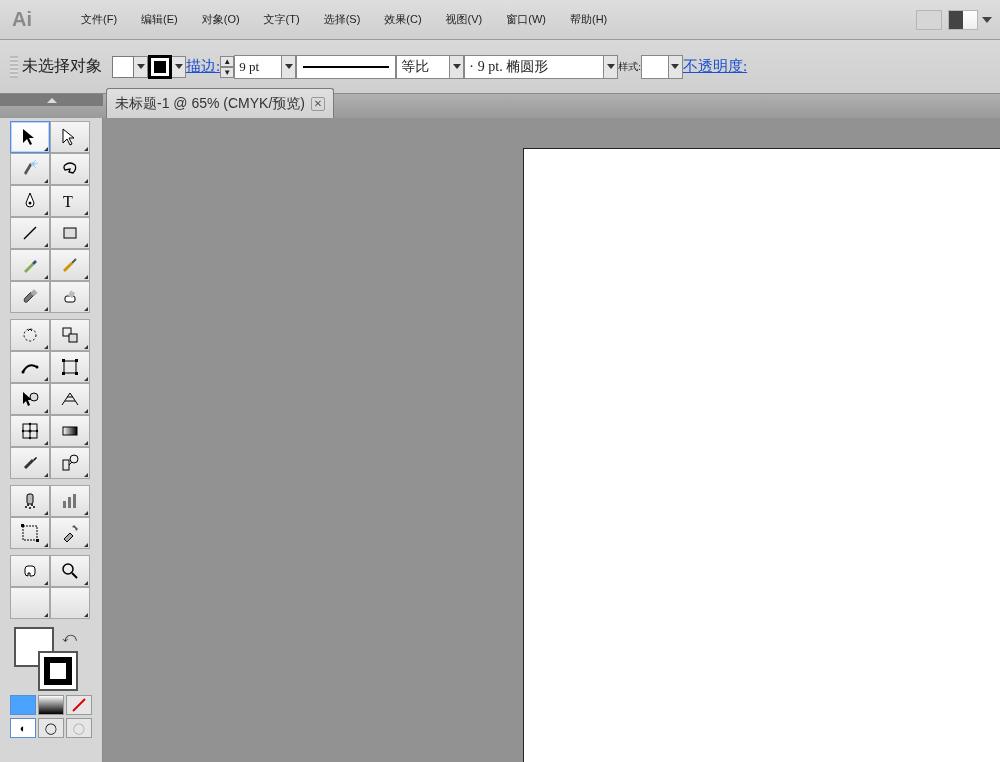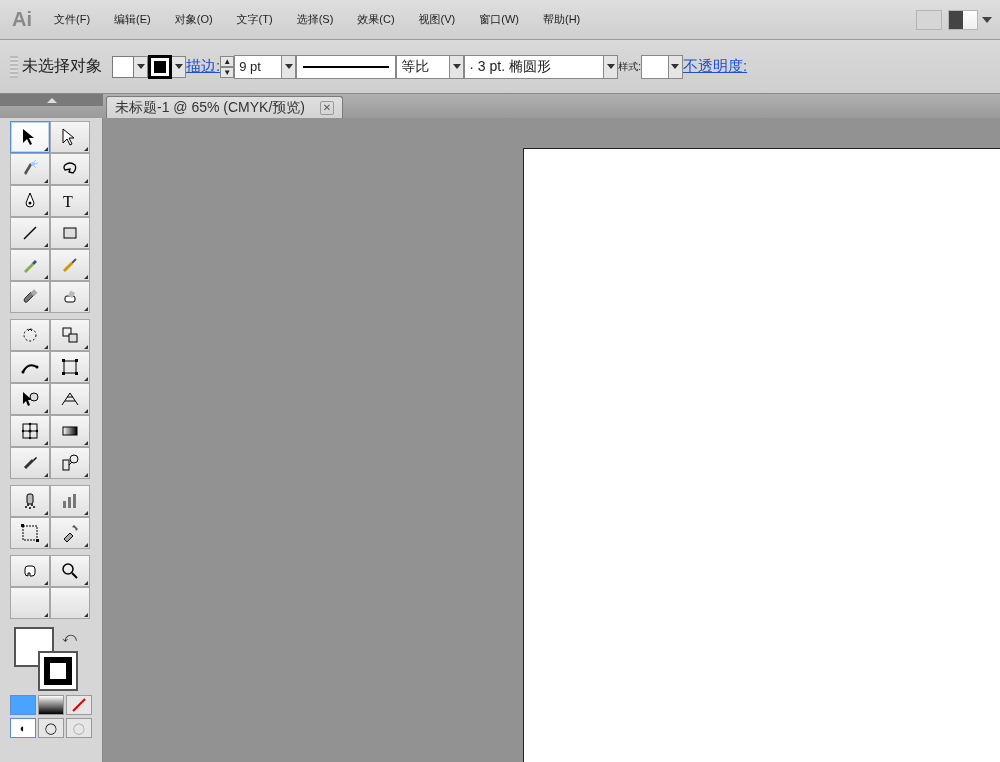--- a/index.html
+++ b/index.html
@@ -1,28 +1,28 @@
 <!DOCTYPE html>
 <html><head>
 <meta charset="utf-8">
 <style>
 * { box-sizing: border-box; margin: 0; padding: 0; }
 html, body { width: 1000px; height: 762px; overflow: hidden; font-family: "Microsoft YaHei", sans-serif; font-size: 13px; background: #929292; }
 .app { width: 1000px; height: 762px; display: flex; flex-direction: column; }
 
 
 .menubar { height: 40px; background: linear-gradient(#dedede,#cfcfcf); display: flex; align-items: center; padding: 0 8px; border-bottom: 1px solid #9a9a9a; }
-.menubar .logo { width: 28px; height: 28px; display: flex; align-items: center; justify-content: center; color: #8a8a8a; font-size: 20px; font-weight: bold; margin-right: 6px; font-family: Arial; }
+.menubar .logo { width: 28px; height: 28px; display: flex; align-items: center; justify-content: center; color: #8a8a8a; font-size: 20px; font-weight: bold; margin-right: 33px; font-family: Arial; }
 .menubar .menu-item { padding: 4px 12px; cursor: default; color: #222; font-size: 11px; }
 .menubar .spacer { flex: 1; }
 .menubar .right-icon { width: 26px; height: 20px; border: 1px solid #b5b5b5; margin-left: 6px; display: flex; background:#d6d6d6; }
 .menubar .tri { width: 0; height: 0; border-left: 5px solid transparent; border-right: 5px solid transparent; border-top: 6px solid #444; margin-left: 4px; align-self: center; }
 
 
-.ctrlbar { height: 54px; background: linear-gradient(#d9d9d9,#cfcfcf); border-bottom: 1px solid #8a8a8a; display: flex; align-items: center; padding: 0 10px; gap: 0; color: #222; }
+.ctrlbar { height: 54px; background: linear-gradient(#d9d9d9,#cfcfcf); border-bottom: 1px solid #8a8a8a; display: flex; align-items: center; padding: 0 10px; gap: 0; color: #222; font-family: Liberation Serif, serif; }
 .ctrlbar .grip { width: 8px; height: 22px; background: repeating-linear-gradient(#bbb,#bbb 2px,#ddd 2px,#ddd 4px); margin-right: 4px; }
 .ctrlbar .sel-label { font-size: 16px; margin-right: 10px; }
 .swatch-group { display: flex; align-items: center; }
 .swatch { width: 22px; height: 22px; border: 1px solid #7a7a7a; }
 .swatch.white { background: #fff; }
 .swatch.black { background: #000; border: 3px solid #000; box-shadow: inset 0 0 0 3px #fff; width: 24px; height: 24px; }
 .dd { width: 14px; height: 22px; border: 1px solid #888; border-left: none; display:flex; align-items:center; justify-content:center; background:#e5e5e5; }
 .dd::after { content:""; border-left:4px solid transparent; border-right:4px solid transparent; border-top:5px solid #333; }
 .link-label { color: #1a4fcf; text-decoration: underline; font-size: 15px; }
 .spinner { display:flex; flex-direction:column; width:14px; }
@@ -30,21 +30,21 @@
 .num-input { width: 48px; height: 24px; border: 1px solid #888; background: #fff; display:flex; align-items:center; padding: 0 4px; font-size: 13px; }
 .brush-sel { width: 100px; height: 24px; border: 1px solid #888; background:#fff; display:flex; align-items:center; padding:0 6px; }
 .brush-sel .line { flex:1; height:2px; background:#000; }
 .combo { height: 24px; border: 1px solid #888; background:#fff; display:flex; align-items:center; padding:0 4px; font-size:14px;text-align:right; }
 .style-box { width: 28px; height: 24px; border: 1px solid #888; background:#fff; }
 
 
 .tabwrap { height: 24px; background: linear-gradient(#b0b0b0,#9a9a9a); display:flex; align-items:flex-end; position:relative; }
 .collapse-handle { width: 103px; height: 12px; background: #7a7a7a; display:flex; align-items:center; justify-content:center; position:absolute; top:0; left:0; }
 .collapse-handle::after { content:""; border-left:5px solid transparent; border-right:5px solid transparent; border-bottom:5px solid #ddd; }
-.tab { margin-left: 106px; height: 22px; background: linear-gradient(#e0e0e0,#d2d2d2); border: 1px solid #7a7a7a; border-bottom: none; border-radius: 3px 3px 0 0; display:flex; align-items:center; padding: 0 8px; font-size: 14px; color:#333; gap:15px;}
+.tab { margin-left: 106px; height: 30px; background: linear-gradient(#e0e0e0,#d2d2d2); border: 1px solid #7a7a7a; border-bottom: none; border-radius: 3px 3px 0 0; display:flex; align-items:center; padding: 0 8px; font-size: 14px; color:#333; gap:6px;}
 .tab .close { width:14px; height:14px; border:1px solid #999; border-radius:2px; display:flex; align-items:center; justify-content:center; font-size:10px; color:#555; }
 
 
 .body { flex:1; display:flex; background:#929292; }
 .toolpanel { width: 103px; background:#d6d6d6; border-right: 1px solid #8a8a8a; padding-top: 3px; }
 .toolgrid { display:grid; grid-template-columns: 40px 40px; gap:0px; padding: 0 10px; }
 .toolbtn { width: 40px; height: 32px; border: 1px solid #a6a6a6; background: linear-gradient(#f6f6f6,#e0e0e0); display:flex; align-items:center; justify-content:center; position:relative; }
 .toolbtn.selected { background: linear-gradient(#fff,#f5f5f5); border:1px solid #5a8dd6; box-shadow: inset 0 0 0 1px #bcd4f7; }
 .toolbtn .corner { position:absolute; right:1px; bottom:1px; width:0; height:0; border-left:4px solid transparent; border-bottom:4px solid #333; }
 .sep { height: 6px; }
@@ -110,21 +110,21 @@
     <div class="dd" style="height:24px;"></div>
     <div class="brush-sel">
         <div class="line"></div>
       </div>
     <div class="combo" style="width:54px;">
         <span>等比</span>
       </div>
     <div class="dd" style="height:24px;"></div>
     <div class="combo" style="width:140px;">
         <span style="margin-right:4px;">·</span>
-        <span>3 pt. 椭圆形</span>
+        <span>9 pt. 椭圆形</span>
       </div>
     <div class="dd" style="height:24px;"></div>
     <div style="font-size:10px;">样式:</div>
     <div class="style-box"></div>
     <div class="dd" style="height:24px;"></div>
     <div class="link-label">不透明度:</div>
   </div>
 
   <div class="tabwrap">
     <div class="collapse-handle"></div>

